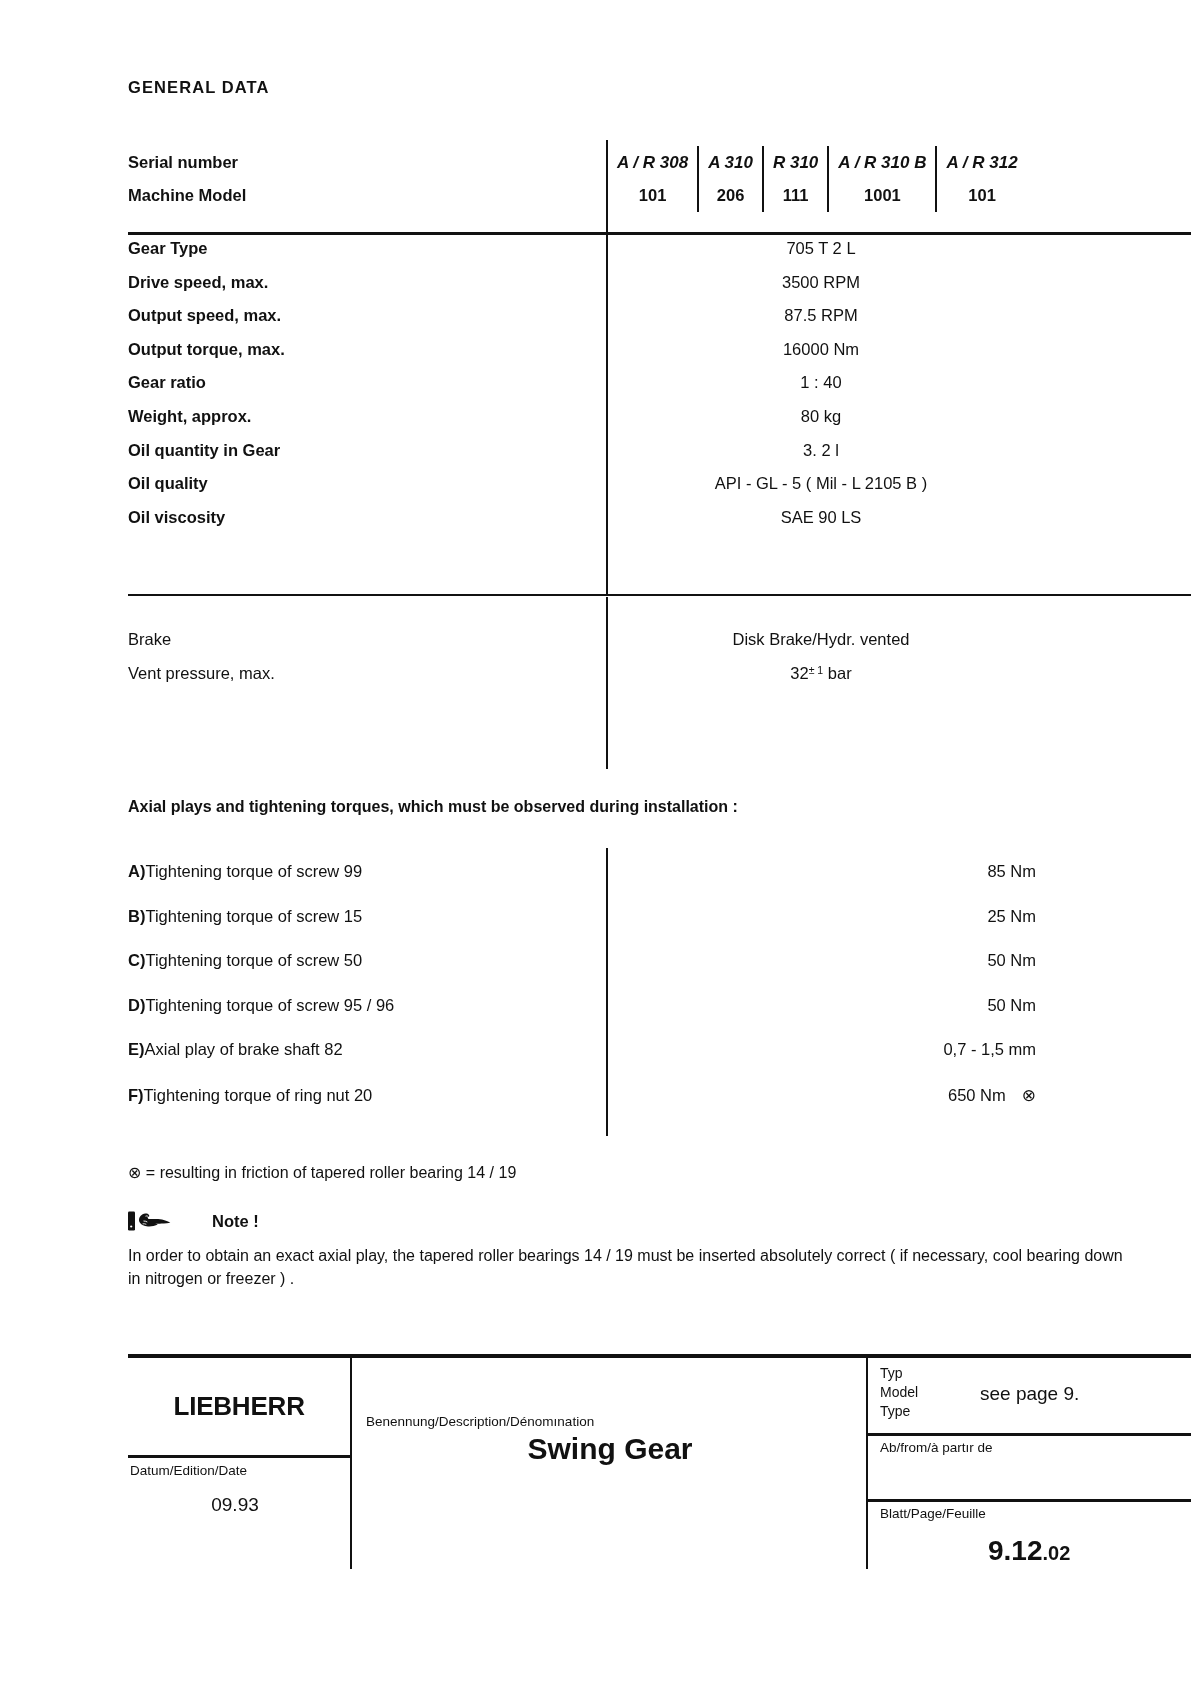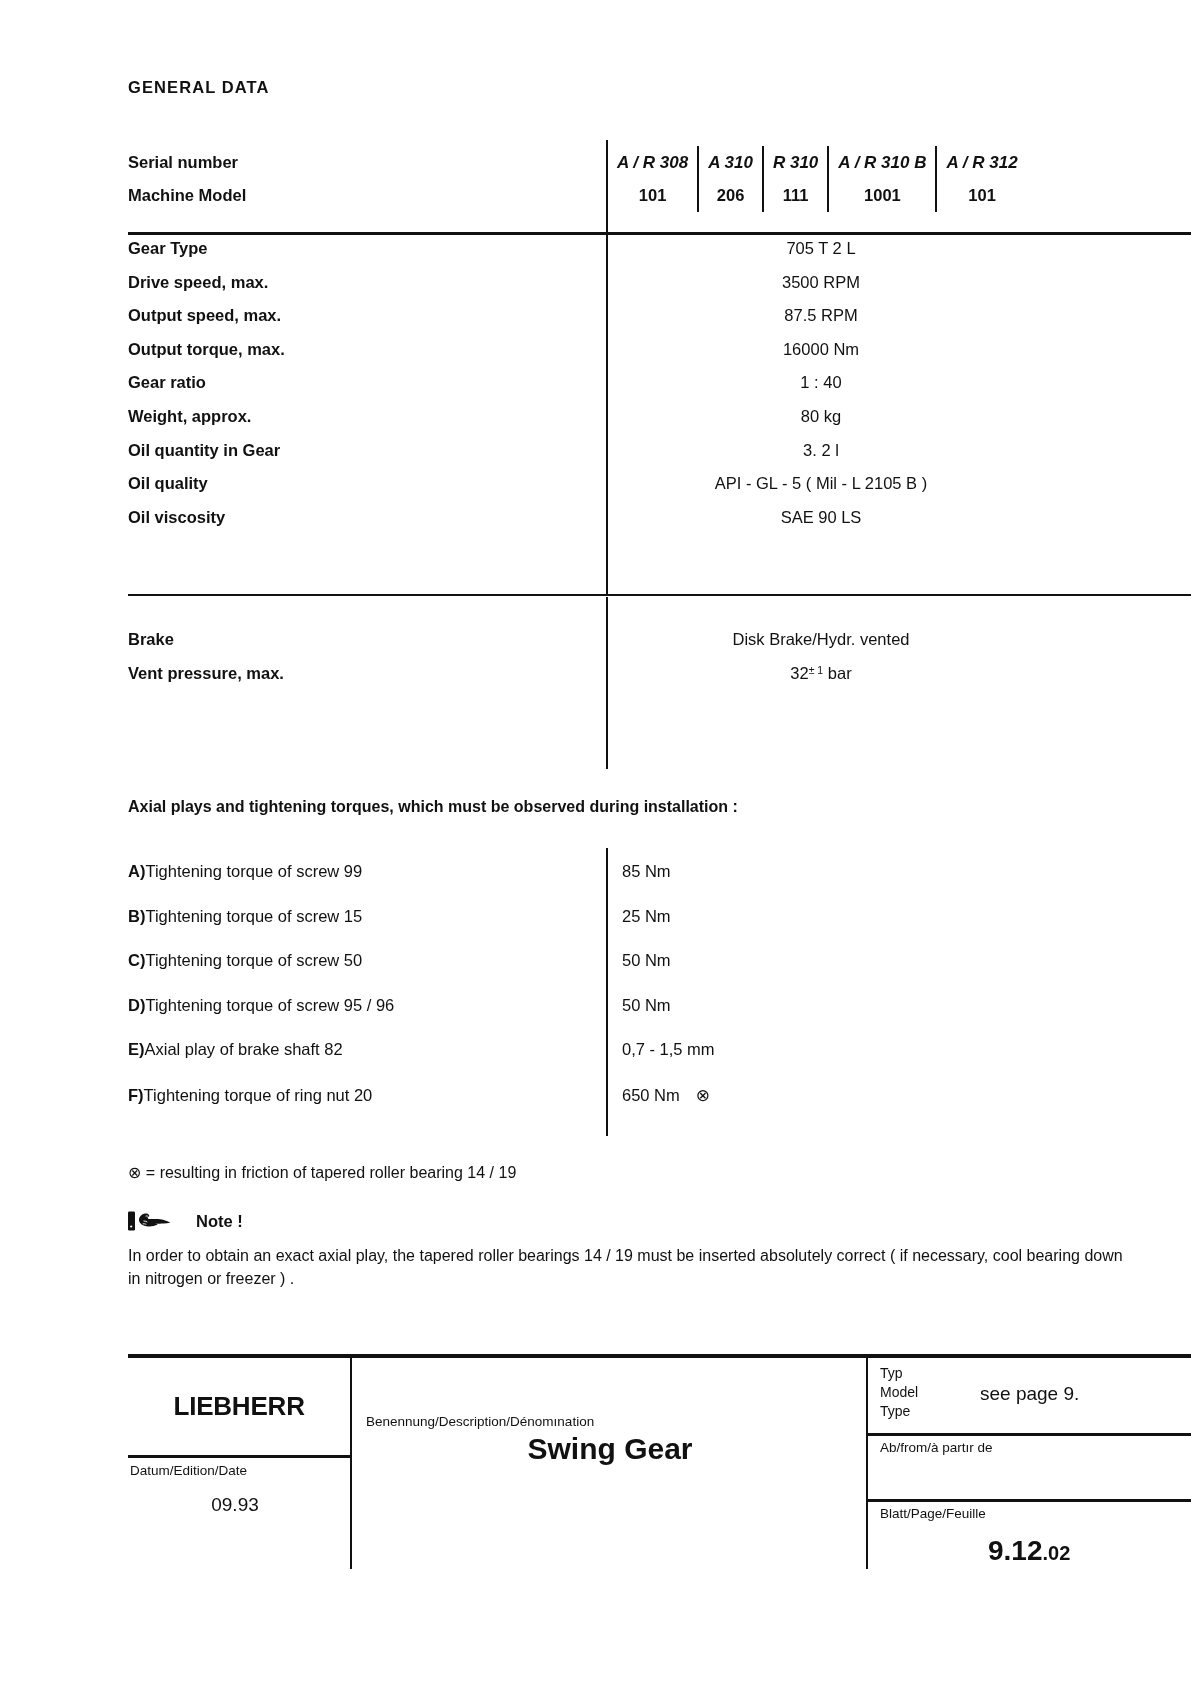--- a/index.html
+++ b/index.html
@@ -140,21 +140,21 @@
     width: 1063px;
   }
   .brake-row {
     display: flex;
     align-items: baseline;
     height: 34px;
   }
   .brake-label {
     width: 478px;
     font-size: 16.5px;
-    font-weight: bold;
+    font-weight: normal;
     white-space: nowrap;
   }
   .brake-value {
     flex: 0 0 430px;
     text-align: center;
     font-size: 16.5px;
     white-space: nowrap;
   }
   .sup {
     font-size: 10.5px;
@@ -184,24 +184,23 @@
   .axial-label {
     width: 478px;
     font-size: 16.5px;
     white-space: nowrap;
   }
   .axial-letter {
     font-weight: bold;
   }
   .axial-value {
     flex: 0 0 430px;
-    text-align: left;
-    font-size: 16.5px;
-    white-space: nowrap;
-    padding-left: 16px;
+    text-align: right;
+    font-size: 16.5px;
+    white-space: nowrap;
   }
   .mark {
     display: inline-block;
     margin-left: 16px;
     font-size: 17px;
   }
 
   
   .footnote {
     position: absolute;
@@ -219,21 +218,21 @@
     height: 26px;
   }
   .hand-icon {
     width: 62px;
     height: 24px;
     display: block;
   }
   .note-word {
     font-size: 16.5px;
     font-weight: bold;
-    margin-left: 6px;
+    margin-left: 22px;
   }
   .note-body {
     position: absolute;
     left: 128px;
     top: 1244px;
     width: 1000px;
     font-size: 16px;
     line-height: 23px;
   }
 

